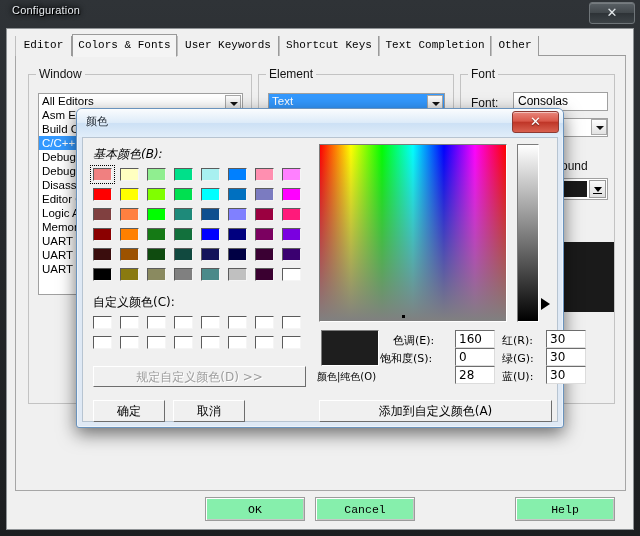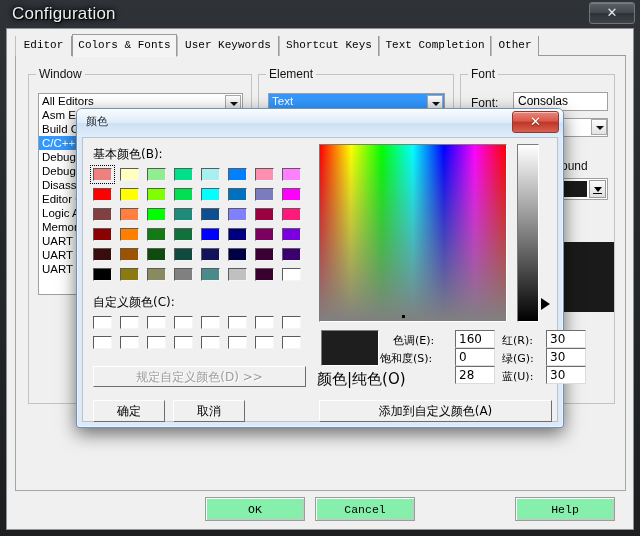--- a/index.html
+++ b/index.html
@@ -15,21 +15,21 @@
   .cfg-window {
     position: absolute; left: 0; top: 0; width: 640px; height: 536px;
     background: linear-gradient(180deg,#2f3337 0%, #26292c 40%, #1c1e20 100%);
     box-sizing: border-box;
   }
   .cfg-titlebar {
     position: absolute; left: 0; top: 0; width: 640px; height: 26px;
   }
   .cfg-title {
     position: absolute; left: 12px; top: 4px;
-    font-size: 17px; color: #e9edf1;
+    font-size: 11px; color: #e9edf1;
     text-shadow: 0 0 4px #000, 0 0 6px #000, 1px 1px 0 #000;
     letter-spacing: .2px;
     white-space: nowrap;
   }
   .cfg-close {
     position: absolute; right: 5px; top: 2px; width: 44px; height: 20px;
     border: 1px solid #6f7579; border-radius: 3px;
     background: linear-gradient(180deg,#5a6166 0%, #42484c 48%, #2e3337 52%, #3d4347 100%);
     box-shadow: inset 0 1px 0 rgba(255,255,255,.18);
     color: #e4e9ec; font-size: 13px; text-align: center; line-height: 19px;
@@ -356,21 +356,21 @@
   </div>
 
   <div class="color-dlg">
     <div class="cd-titlebar">
       <span class="cd-title">颜色</span>
       <span class="cd-close">✕</span>
     </div>
 
     <div class="cd-client">
 
-      <div class="cd-lbl cn" style="left:10px; top:8px;">基本颜色(B):</div>
+      <div class="cd-lbl cn" style="left:10px; top:8px;font-style:italic;">基本颜色(B):</div>
       <div class="basic-grid" id="basicGrid" style="left:10px; top:30px; width:220px; height:120px;">
           <span class="bsw focus" style="left: 0px; top: 0px; background: rgb(240, 128, 128);"></span>
           <span class="bsw" style="left: 27px; top: 0px; background: rgb(255, 255, 192);"></span>
           <span class="bsw" style="left: 54px; top: 0px; background: rgb(144, 238, 144);"></span>
           <span class="bsw" style="left: 81px; top: 0px; background: rgb(0, 224, 138);"></span>
           <span class="bsw" style="left: 108px; top: 0px; background: rgb(168, 240, 240);"></span>
           <span class="bsw" style="left: 135px; top: 0px; background: rgb(0, 128, 255);"></span>
           <span class="bsw" style="left: 162px; top: 0px; background: rgb(255, 143, 176);"></span>
           <span class="bsw" style="left: 189px; top: 0px; background: rgb(255, 128, 255);"></span>
           <span class="bsw" style="left: 0px; top: 20px; background: rgb(255, 0, 0);"></span>
@@ -445,21 +445,21 @@
           <span class="spec-hue"></span>
           <span class="spec-sat"></span>
         </span>
         <span class="spec-cursor" id="specCursor" style="left: calc(44.5% - 4px); top: calc(99% - 4px);"></span>
       </div>
 
       <div class="lum-bar" style="left:434px; top:6px; width:22px; height:178px;"></div>
       <span class="lum-arrow" id="lumArrow" style="left: 458px; top: 160.2px;"></span>
 
       <div class="color-solid" id="colorSolid" style="left: 238px; top: 192px; width: 58px; height: 36px; background: rgb(30, 30, 30);"></div>
-      <div class="cd-lbl cn" style="left:234px; top:232px; font-size:15px;">颜色|纯色(O)</div>
+      <div class="cd-lbl cn" style="left:234px; top:232px; font-size:10px;">颜色|纯色(O)</div>
 
       <div class="cd-lbl cn" style="left:310px; top:195px; font-size:11px;">色调(E):</div>
       <div class="cd-input" style="left:372px; top:192px; width:40px; height:18px;">160</div>
 
       <div class="cd-lbl cn" style="left:297px; top:213px; font-size:11px;">饱和度(S):</div>
       <div class="cd-input" style="left:372px; top:210px; width:40px; height:18px;">0</div>
 
       <div class="cd-lbl cn" style="left:310px; top:231px; font-size:11px;margin-top:39px;">亮度(L):</div>
       <div class="cd-input" style="left:372px; top:228px; width:40px; height:18px;">28</div>
 

